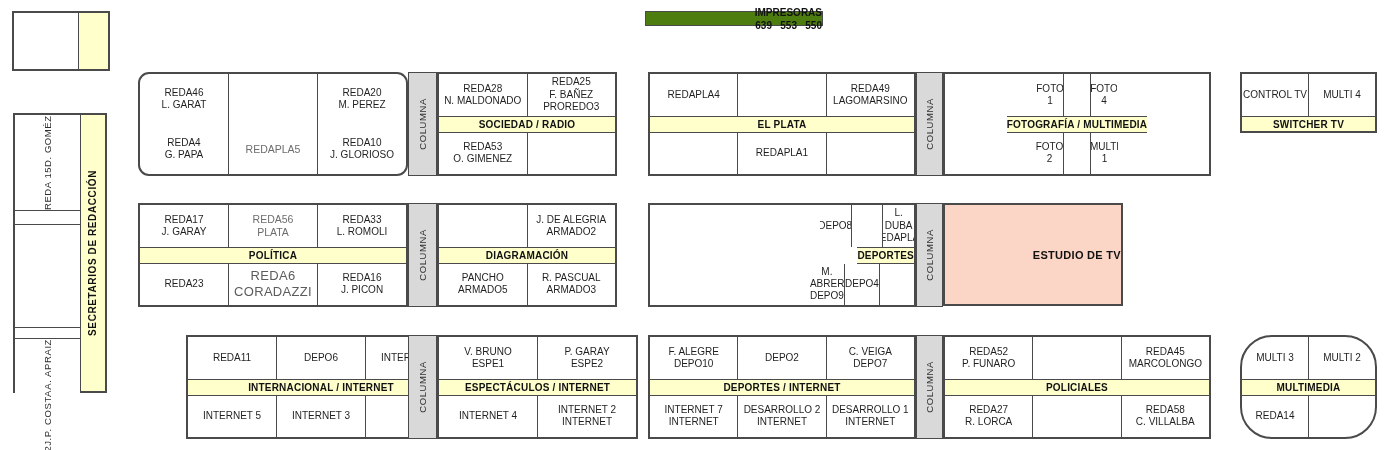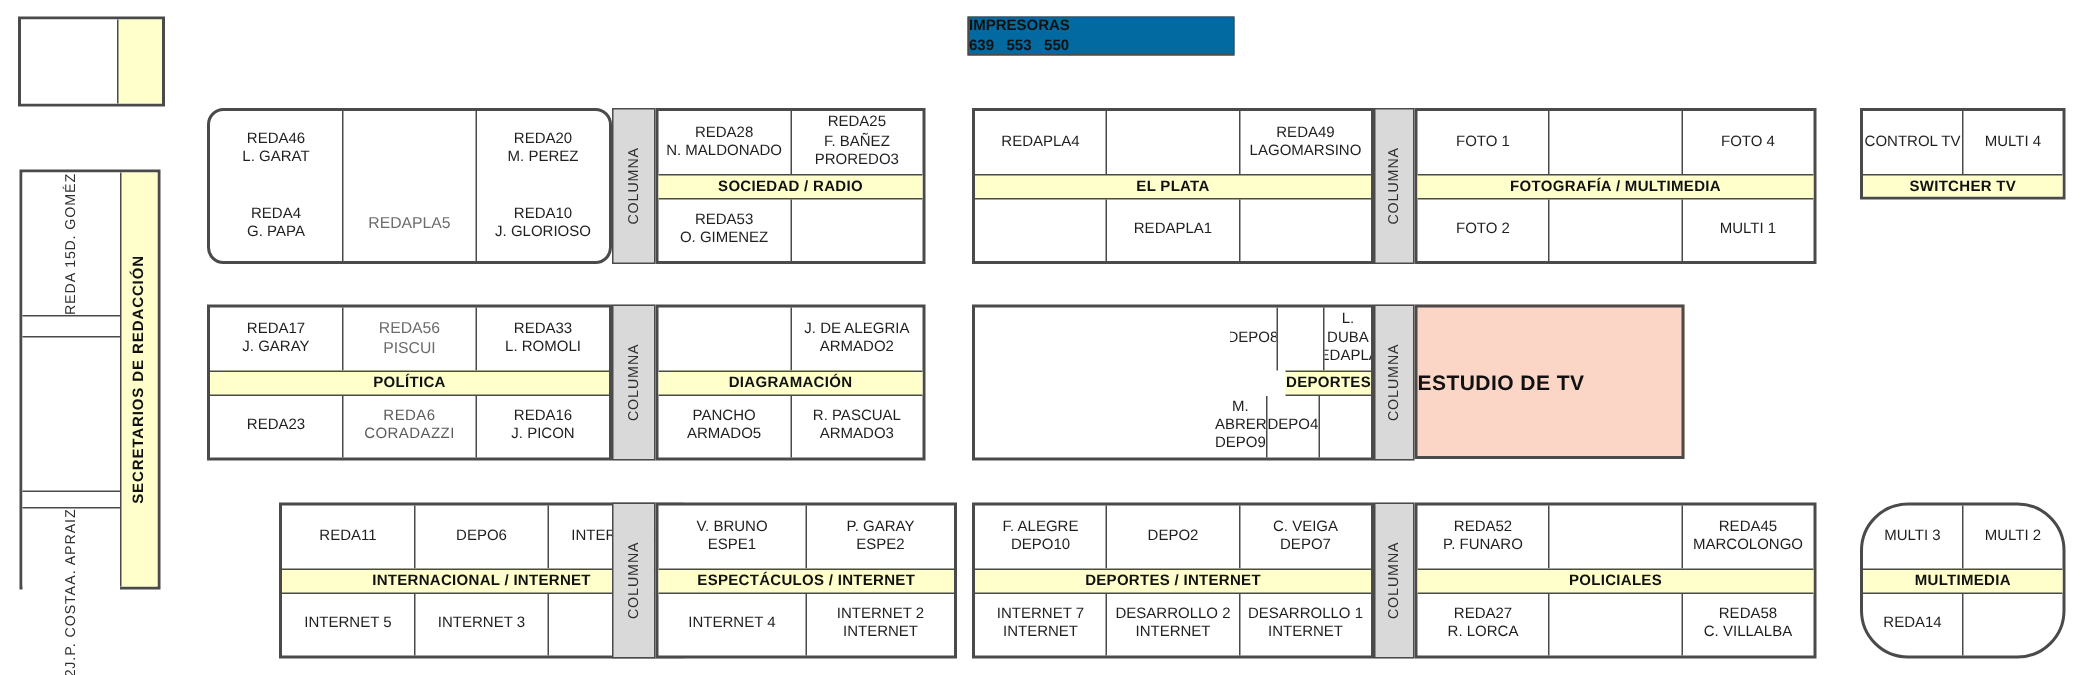--- a/index.html
+++ b/index.html
@@ -18,21 +18,21 @@
   .row { display:flex; flex:1 1 0; min-height:0; }
   .cell {
     flex:1 1 0; box-sizing:border-box;
     display:flex; flex-direction:column;
     justify-content:center; align-items:center;
     text-align:center; font-size:10px; line-height:1.22;
     color:#1f1f1f; overflow:hidden; padding:1px;
   }
   .cell + .cell { border-left:1.5px solid #4a4a4a; }
   .cell.muted { color:#6d6d6d; font-size:10.5px; }
-  .cell.muted-lg { color:#5c5c5c; font-size:10px; letter-spacing:0.3px; }
+  .cell.muted-lg { color:#5c5c5c; font-size:13px; letter-spacing:0.3px; }
   .band {
     flex:0 0 15px; background:#FFFFCC;
     border-top:1.5px solid #4a4a4a; border-bottom:1.5px solid #4a4a4a;
     display:flex; align-items:center; justify-content:center;
     font-weight:bold; font-size:10px; color:#111;
     letter-spacing:0.2px;
   }
   .block.no-bottom .band { border-bottom:none; flex-basis:14px; }
 
   
@@ -71,33 +71,33 @@
   
   .legend {
     position:absolute; left:12px; top:11px; width:98px; height:60px;
     box-sizing:border-box; border:2px solid #4a4a4a; display:flex;
   }
   .legend-white { flex:0 0 64px; background:#fff; }
   .legend-yellow { flex:1; background:#FFFFCC; border-left:1.5px solid #4a4a4a; }
 
   
   .printers {
-    position:absolute; left:645px; top:11px; width:178px; height:26px;
-    box-sizing:border-box; border:1.5px solid #4a4a4a; background:#0369a1;
-    display:flex; flex-direction:column; justify-content:center; align-items:flex-start;
+    position:absolute; left:645px; top:11px; width:178px; height:15px;
+    box-sizing:border-box; border:1.5px solid #4a4a4a; background:#4d7c0f;
+    display:flex; flex-direction:column; justify-content:center; align-items:flex-end;
     font-weight:bold; font-size:10px; color:#111; line-height:1.3;
   }
   .printers-numbers { white-space:pre; }
 
   
   .studio {
     position:absolute; left:943px; top:203px; width:180px; height:103px;
     box-sizing:border-box; border:2px solid #4a4a4a; background:#FBD5C5;
-    display:flex; align-items:center; justify-content:flex-start;
-    font-weight:bold; font-size:14px; color:#111; letter-spacing:0.3px;
+    display:flex; align-items:center; justify-content:flex-end;
+    font-weight:bold; font-size:11px; color:#111; letter-spacing:0.3px;
   }
 </style>
 </head>
 <body>
 
 <div class="legend">
   <div class="legend-white"></div>
   <div class="legend-yellow"></div>
 </div>
 
@@ -195,21 +195,21 @@
       </div>
       <div class="band">EL PLATA</div>
       <div class="row">
         <div class="cell"></div>
         <div class="cell">
           <div class="line">REDAPLA1</div>
         </div>
         <div class="cell"></div>
       </div>
     </div>
-    <div class="block" style="left: 943px; top: 72px; width: 268px; height: 104px;">
+    <div class="block" style="left: 943px; top: 72px; width: 268px; height: 104px; align-items: center;">
       <div class="row">
         <div class="cell">
           <div class="line">FOTO 1</div>
         </div>
         <div class="cell"></div>
         <div class="cell">
           <div class="line">FOTO 4</div>
         </div>
       </div>
       <div class="band">FOTOGRAFÍA / MULTIMEDIA</div>
@@ -235,21 +235,21 @@
       <div class="band">SWITCHER TV</div>
     </div>
     <div class="block" style="left: 138px; top: 203px; width: 270px; height: 104px;">
       <div class="row">
         <div class="cell">
           <div class="line">REDA17</div>
           <div class="line">J. GARAY</div>
         </div>
         <div class="cell muted">
           <div class="line">REDA56</div>
-          <div class="line">PISCUI</div>
+          <div class="line">PLATA</div>
         </div>
         <div class="cell">
           <div class="line">REDA33</div>
           <div class="line">L. ROMOLI</div>
         </div>
       </div>
       <div class="band">POLÍTICA</div>
       <div class="row">
         <div class="cell">
           <div class="line">REDA23</div>

